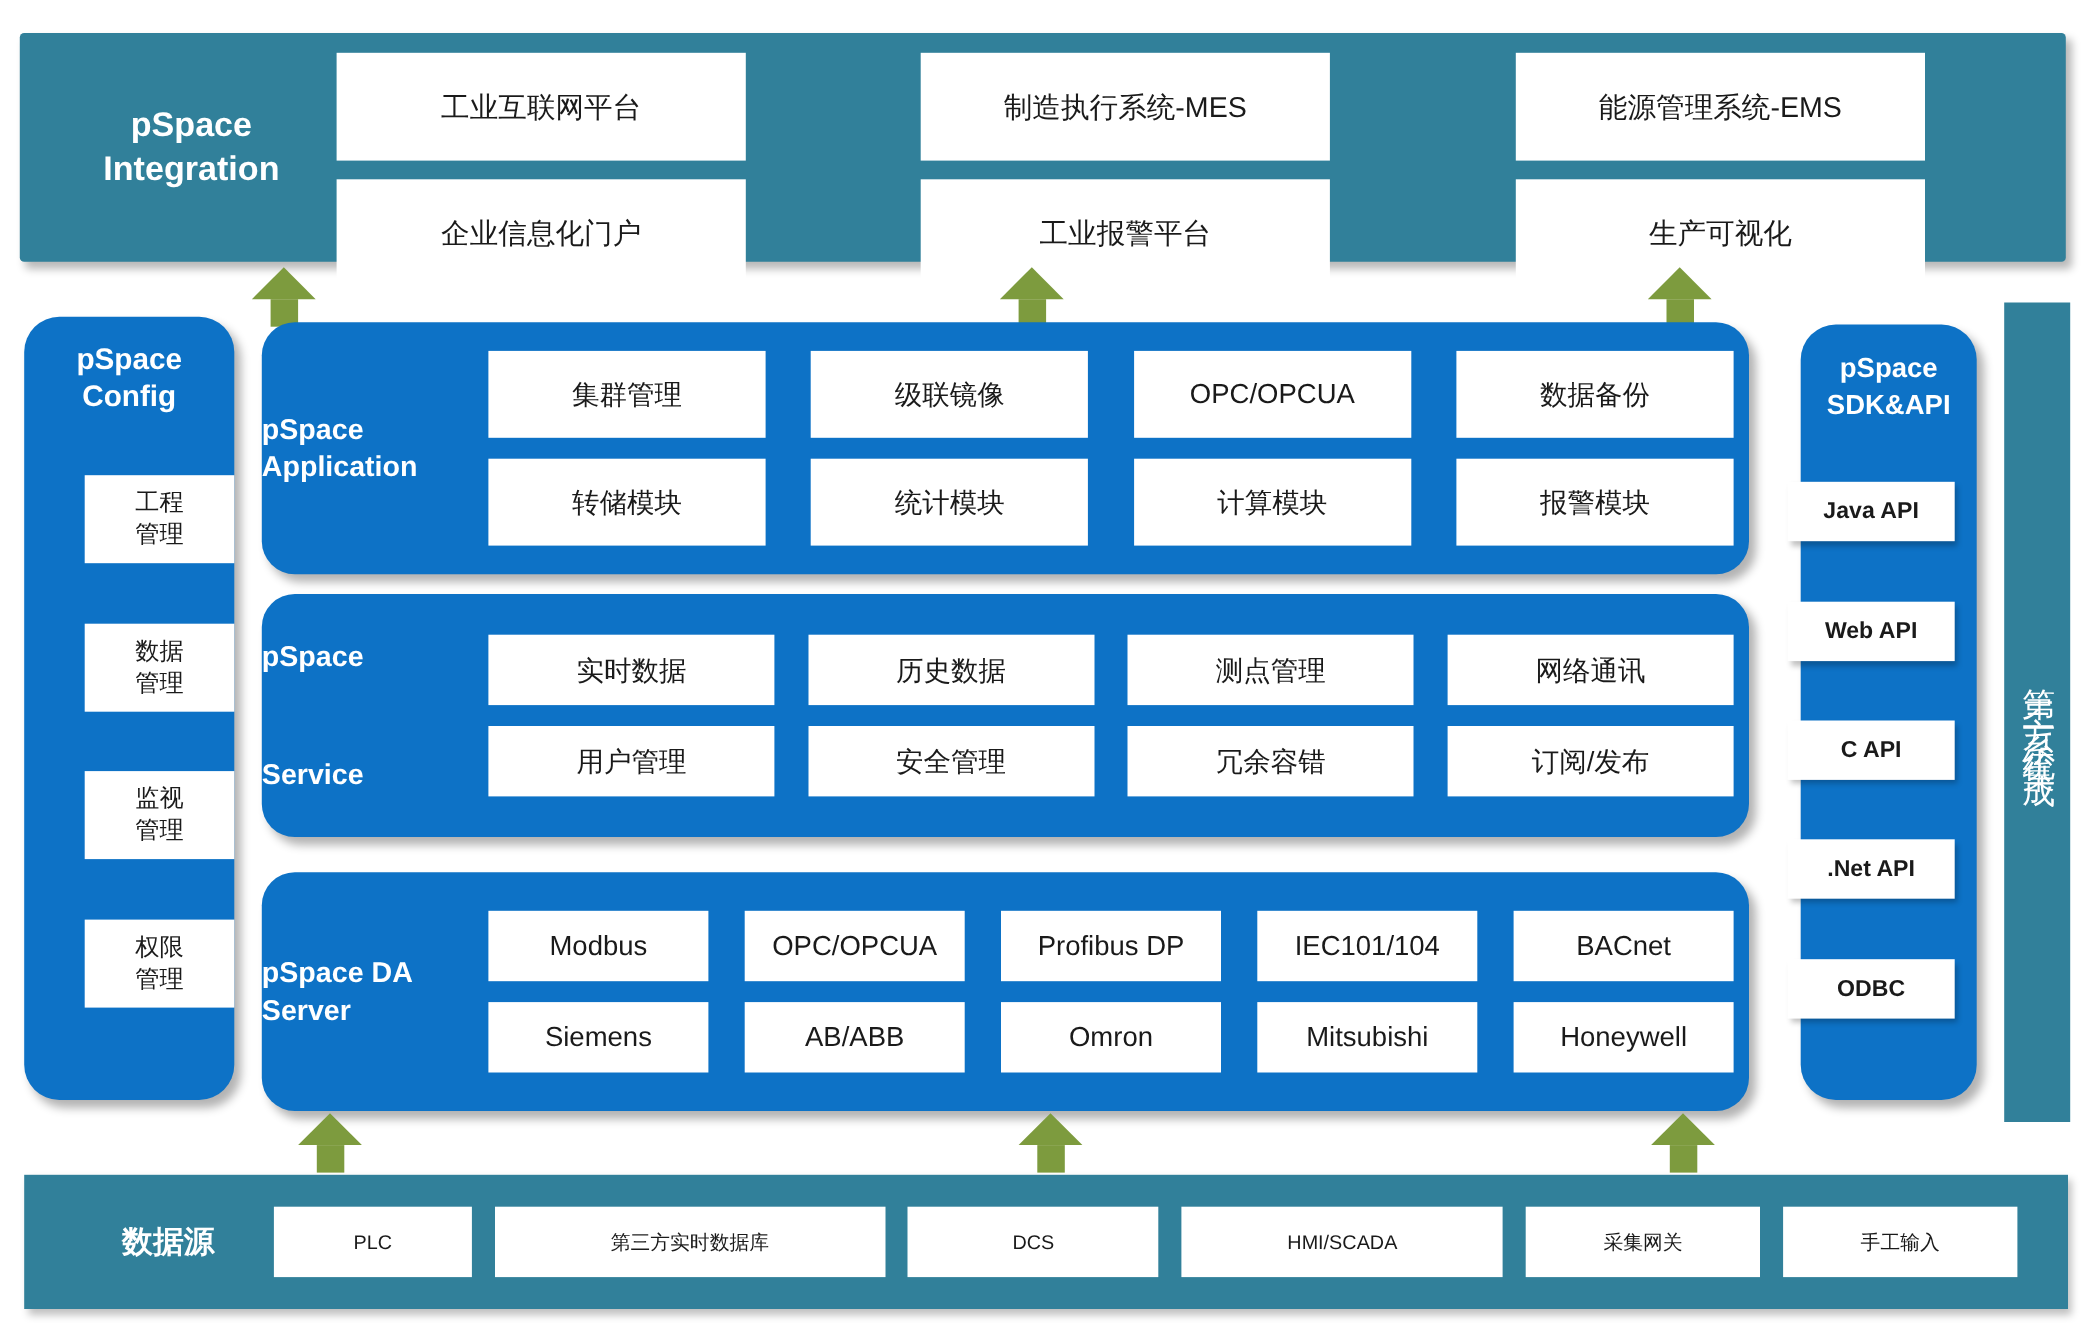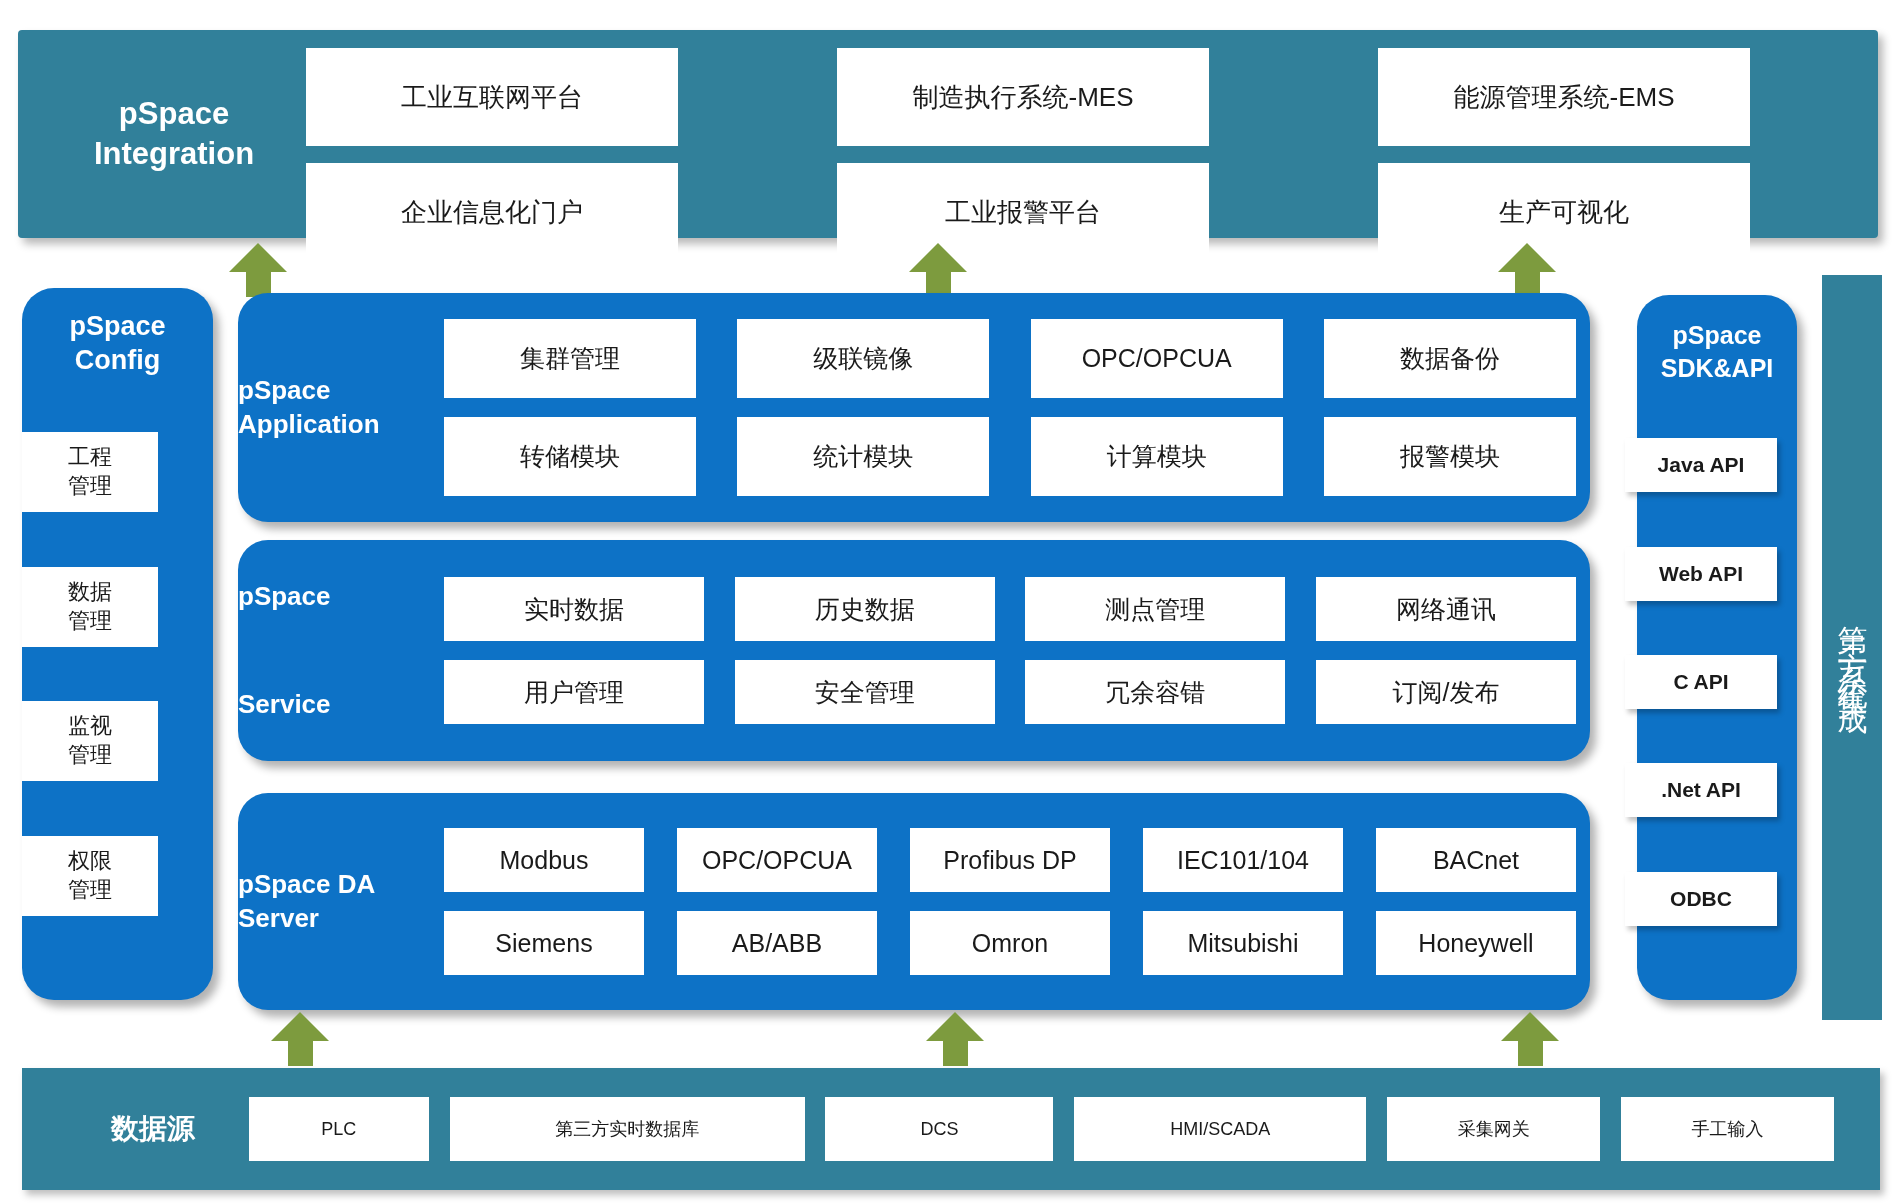--- a/index.html
+++ b/index.html
@@ -37,21 +37,21 @@
   .arrow-stem{width:25px;height:25px;background:var(--arrow_green);}
 
   
   .col-config{position:absolute;left:22px;top:288px;width:191px;height:712px;
               background:var(--blue);border-radius:32px;
               box-shadow:6px 7px 9px rgba(0,0,0,0.3);
               display:flex;flex-direction:column;align-items:center;padding:22px 0 30px 0;}
   .col-config .col-title{color:#fff;font-weight:700;font-size:27px;line-height:1.25;
               text-align:center;width:130px;}
   .col-config .config-items{flex:1;display:flex;flex-direction:column;justify-content:space-evenly;
-              align-items:flex-start;width:100%;}
+              align-items:flex-end;width:100%;}
   .config-box{width:136px;height:80px;flex-direction:column;font-size:22px;line-height:1.3;}
 
   
   .block{position:absolute;left:238px;width:1352px;background:var(--blue);border-radius:30px;
          box-shadow:6px 7px 9px rgba(0,0,0,0.3);display:flex;align-items:center;}
   .block-label{flex:0 0 206px;text-align:left;color:#fff;font-weight:700;
          font-size:26px;line-height:1.3;}
   .block-grid{flex:1;display:flex;flex-direction:column;gap:19px;padding-right:14px;}
   .grid-row{display:flex;justify-content:space-between;}
   .block-app{top:293px;height:229px;}

